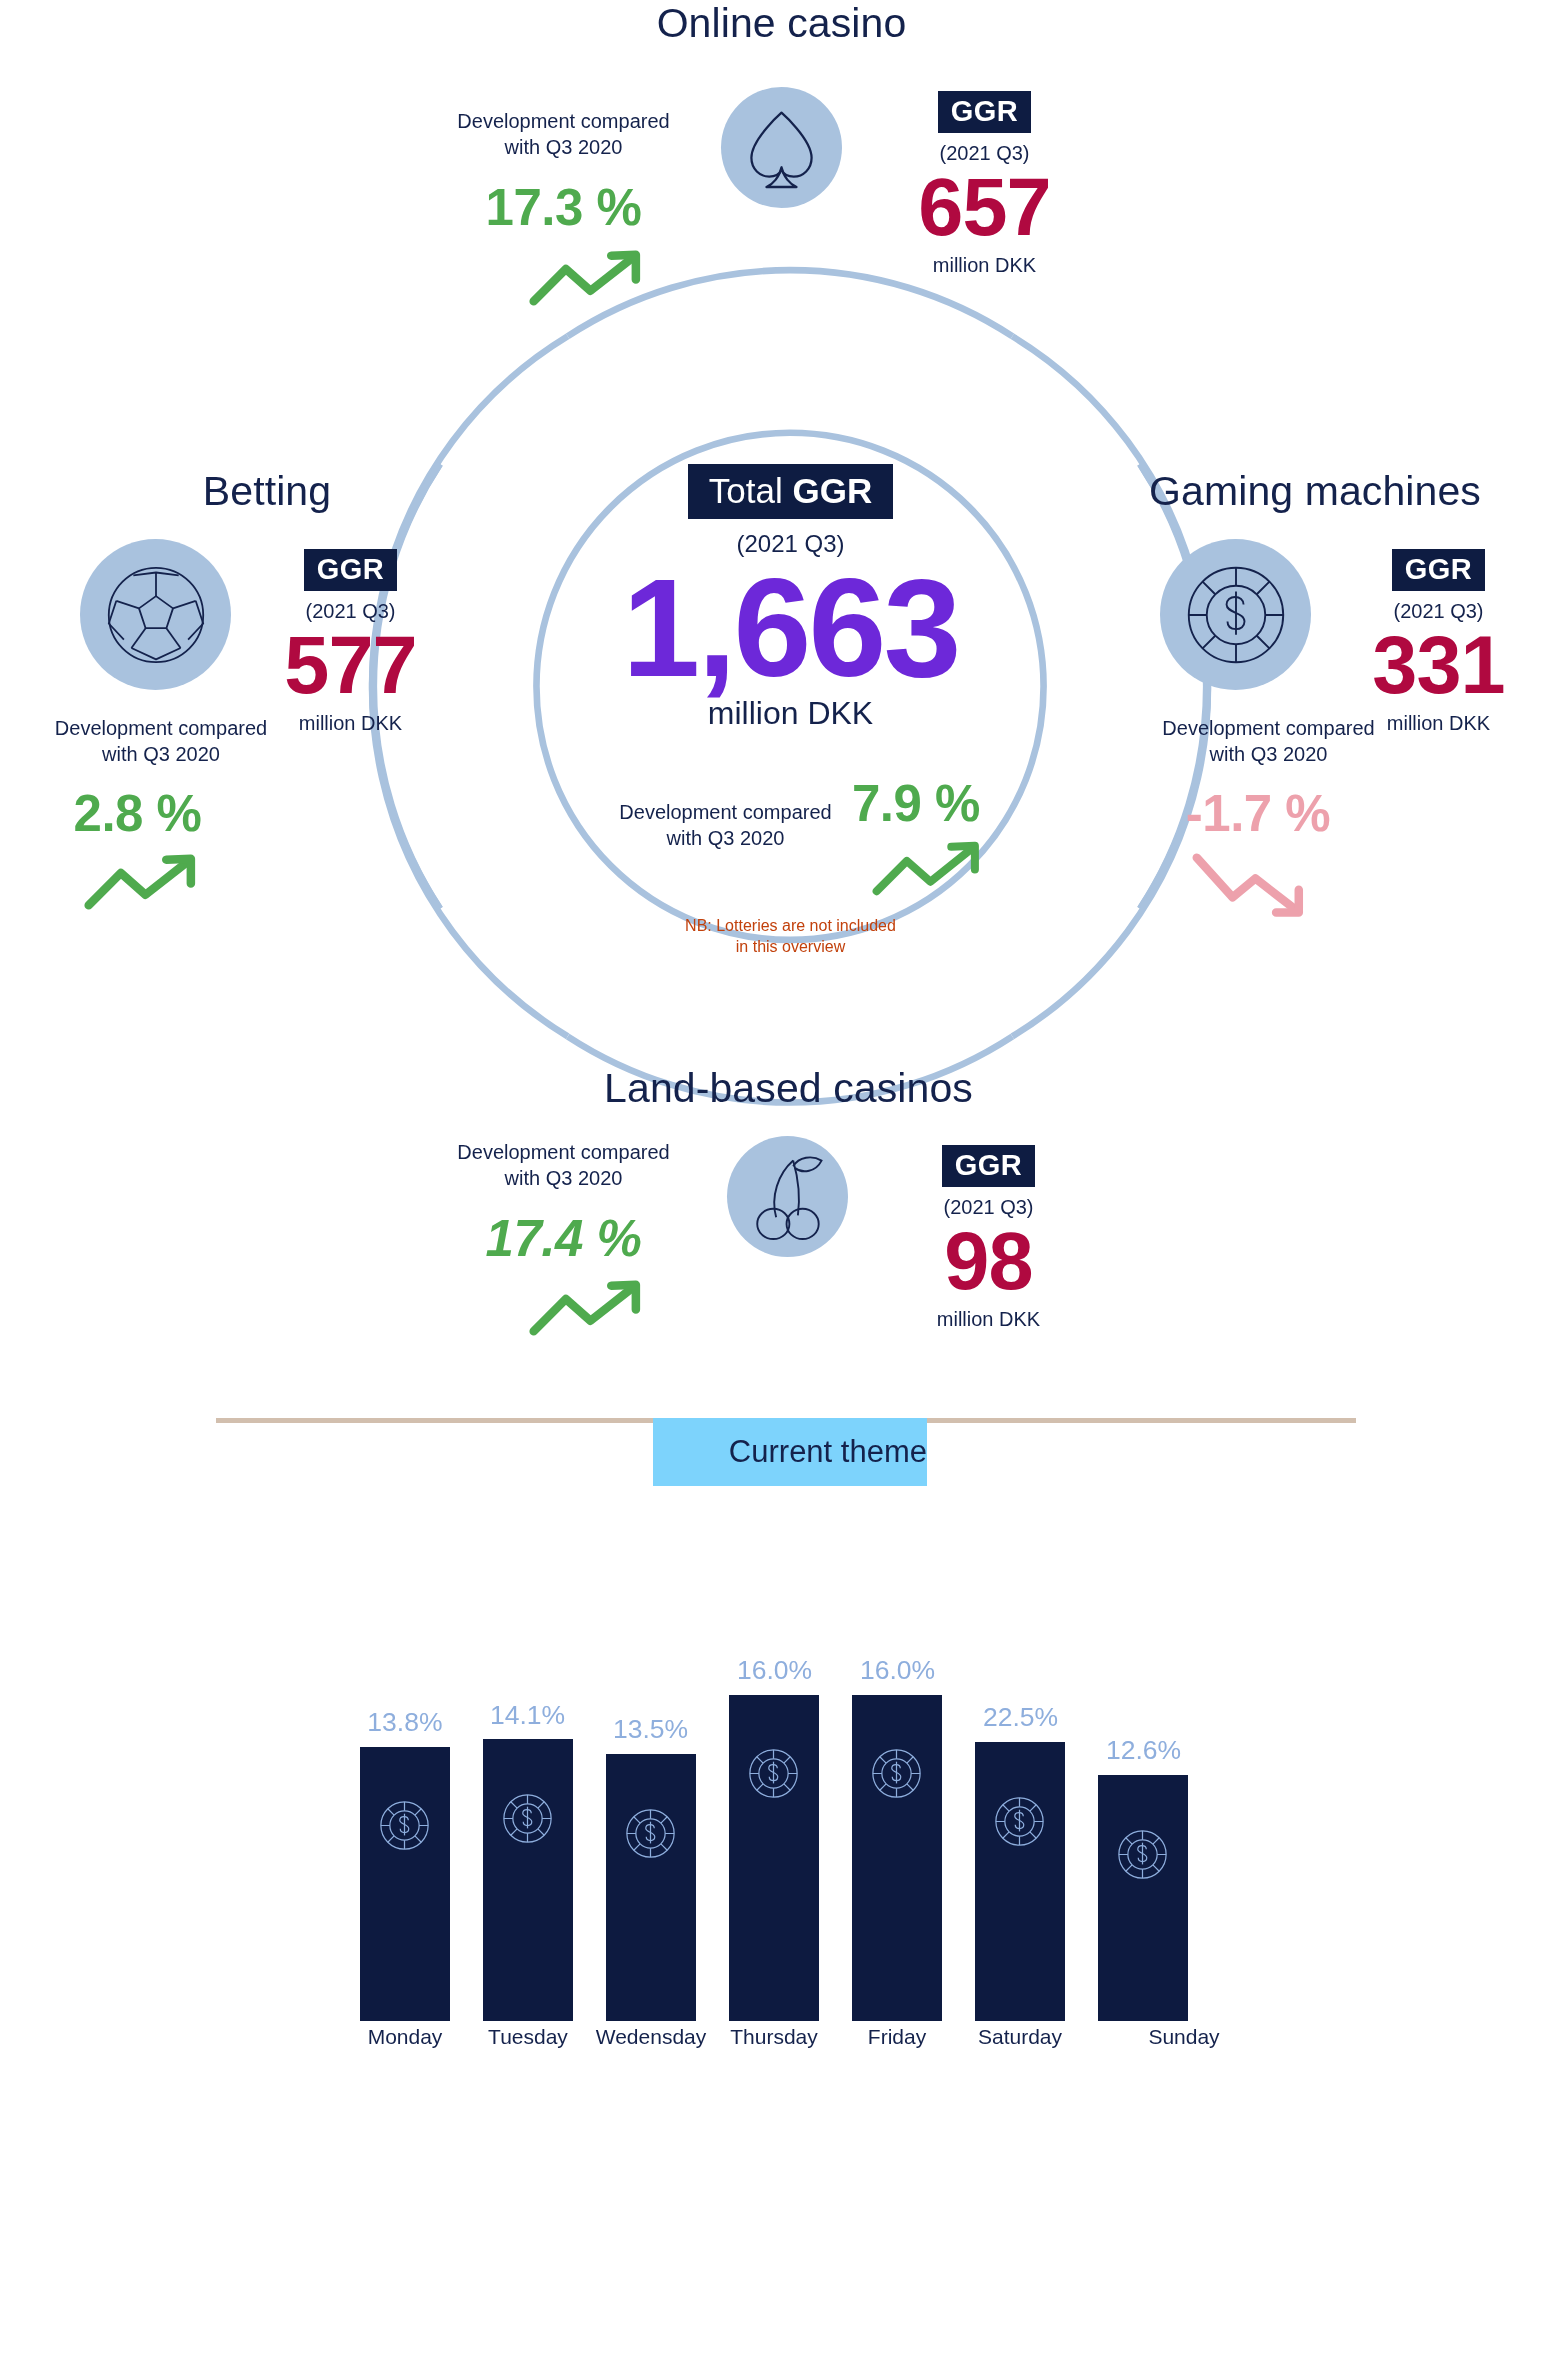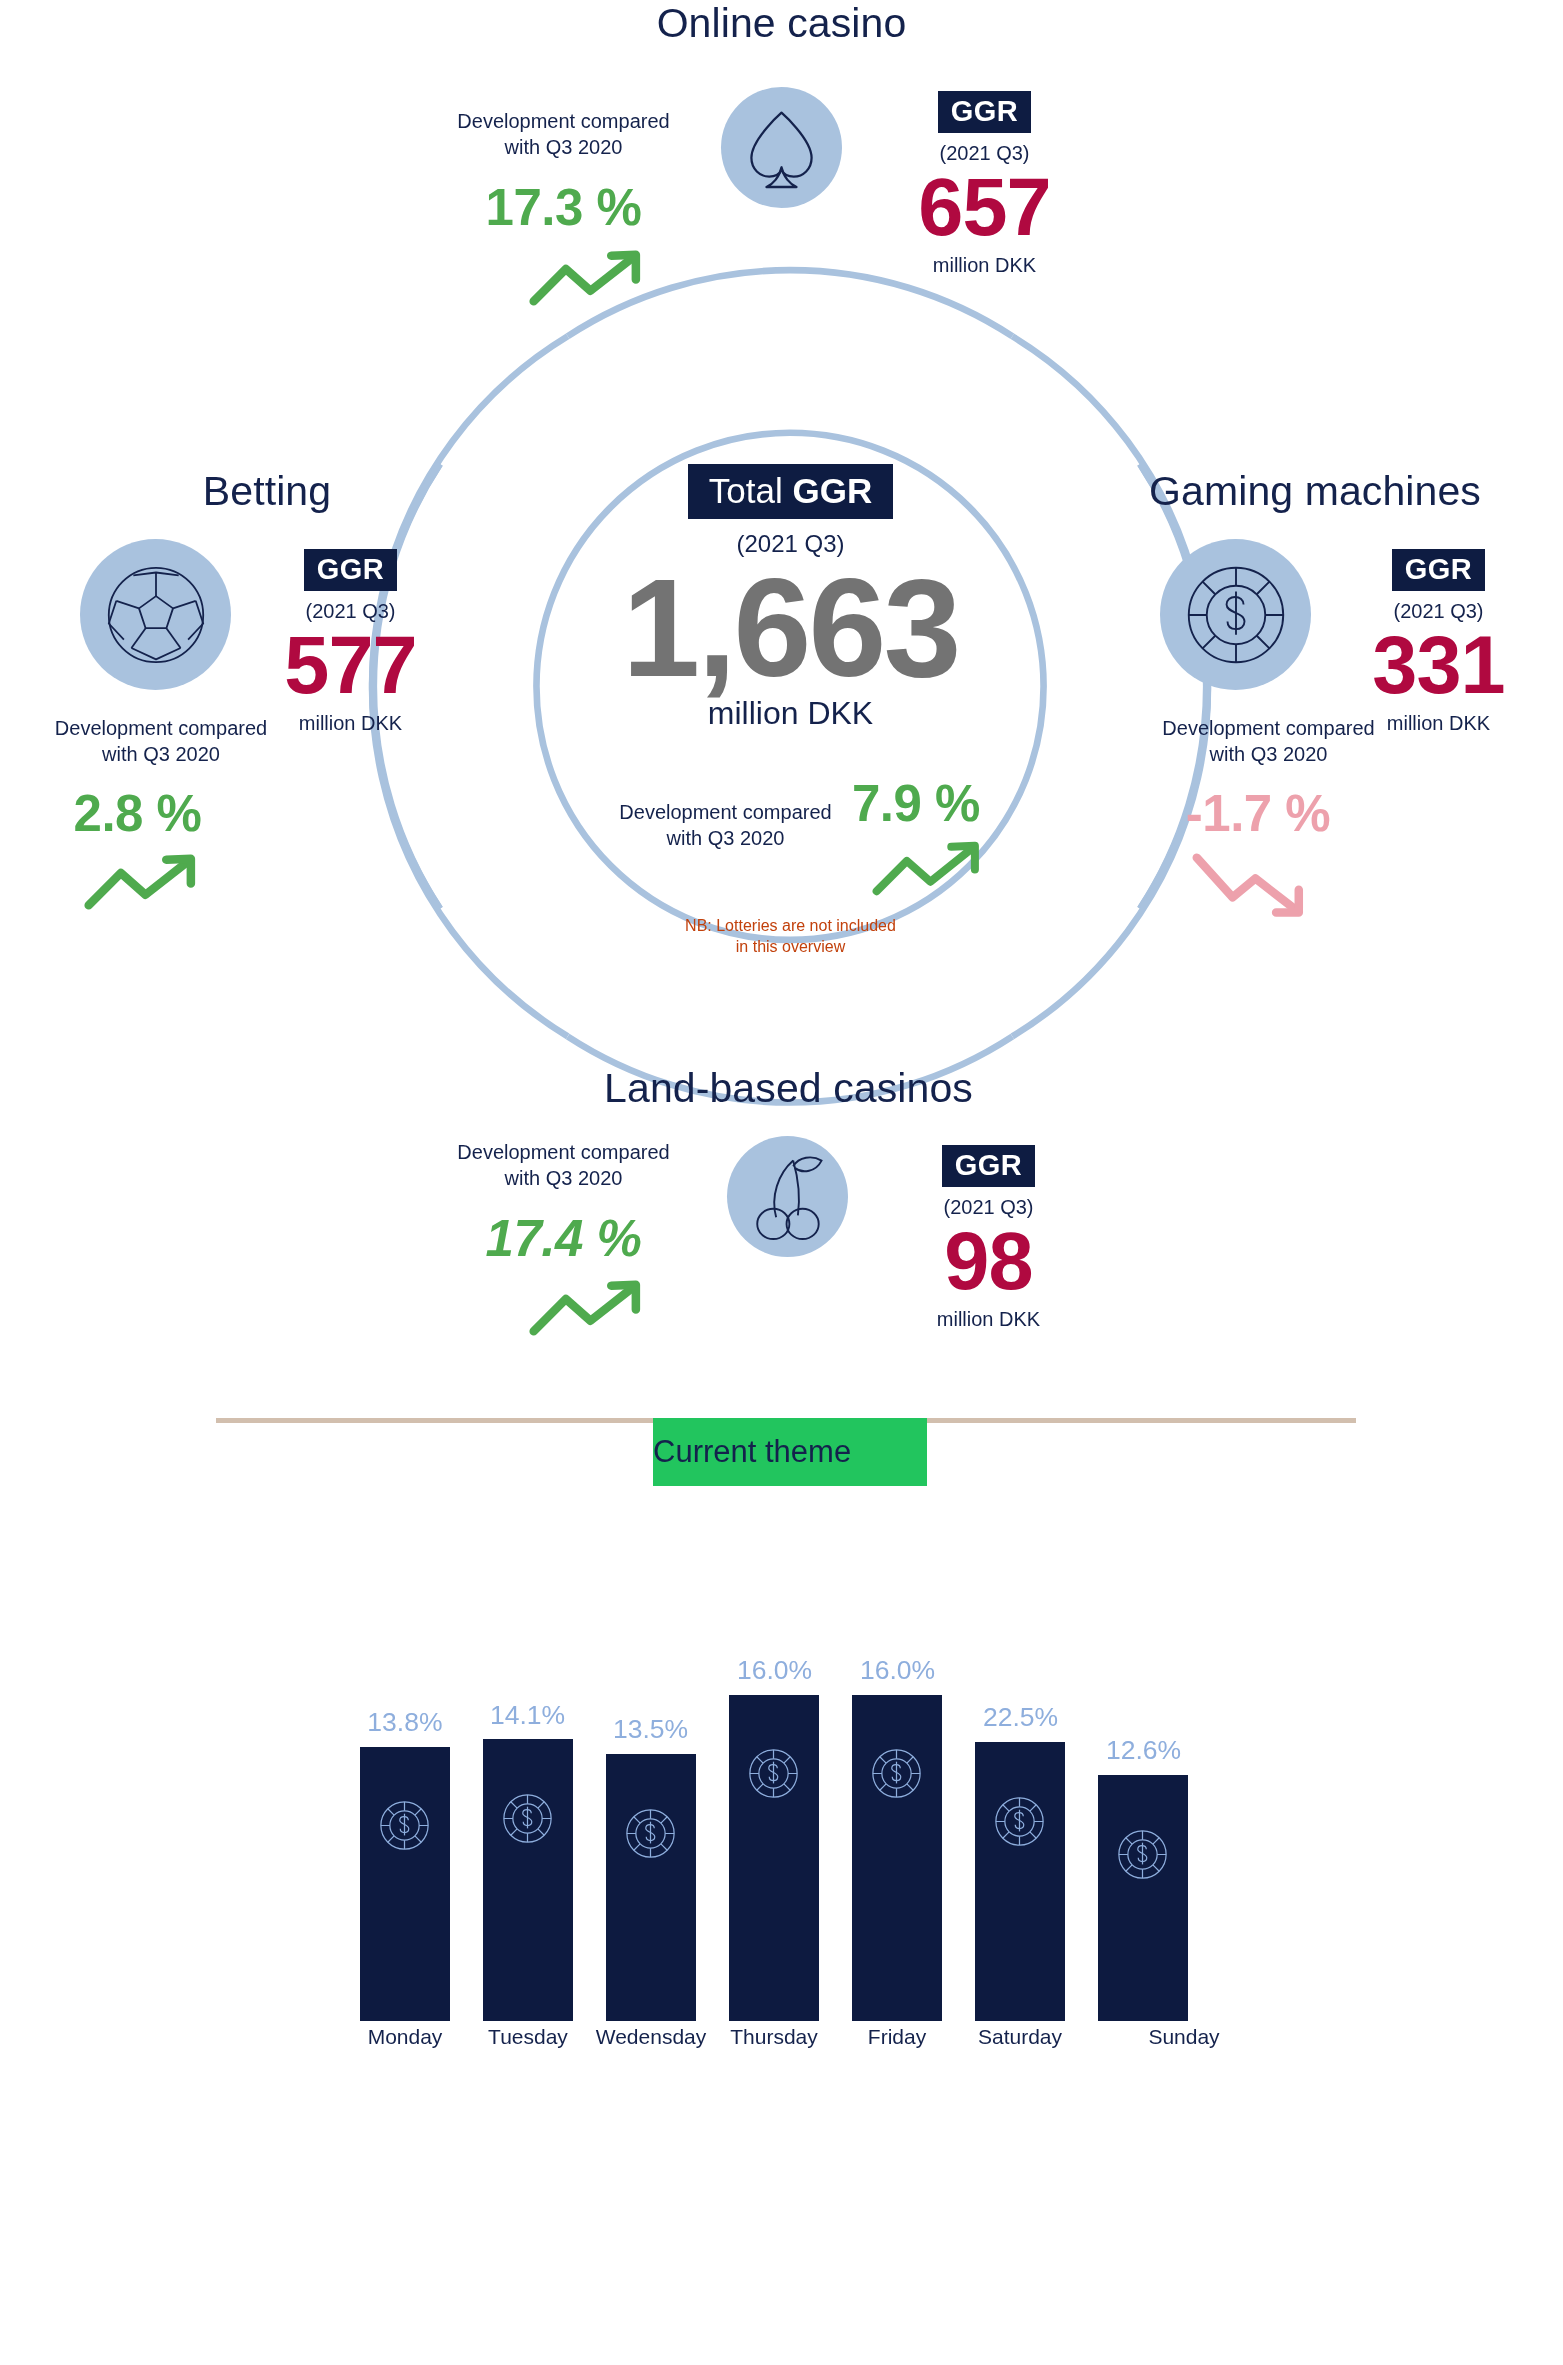--- a/index.html
+++ b/index.html
@@ -50,31 +50,31 @@
 
   
   .total-badge{
     display:inline-block;background:#0e1c42;color:#ffffff;
     font-size:35px;padding:8.5px 21px 11.4px 21px;line-height:1;white-space:nowrap;
   }
   .total-badge b{font-weight:700;}
   .total-badge span.lt{font-weight:400;}
   .total-period{font-size:24px;color:#14224c;margin-top:11.4px;}
   .total-value{
-    font-size:140px;font-weight:700;color:#737373;line-height:.92;
+    font-size:140px;font-weight:700;color:#6d28d9;line-height:.92;
     letter-spacing:-2.8px;margin-top:5.7px;
   }
   .total-unit{font-size:32px;color:#14224c;margin-top:1.9px;}
   .nb-note{font-size:16px;line-height:1.3;color:#c2410c;text-align:center;}
 
   
   .theme-rule{height:4.7px;background:#d2bfae;}
   .theme-tab{
-    background:#22c55e;color:#14224c;font-size:31px;
-    display:flex;align-items:center;justify-content:flex-start;
+    background:#7dd3fc;color:#14224c;font-size:31px;
+    display:flex;align-items:center;justify-content:flex-end;
   }
   .chart-title{font-size:24px;color:#14224c;}
 
   
   .bar{position:absolute;background:#0d1a40;bottom:0;}
   .bar-val{
     position:absolute;font-size:26.5px;color:#8eaedd;font-weight:400;
     text-align:center;white-space:nowrap;
   }
   .bar-cat{

